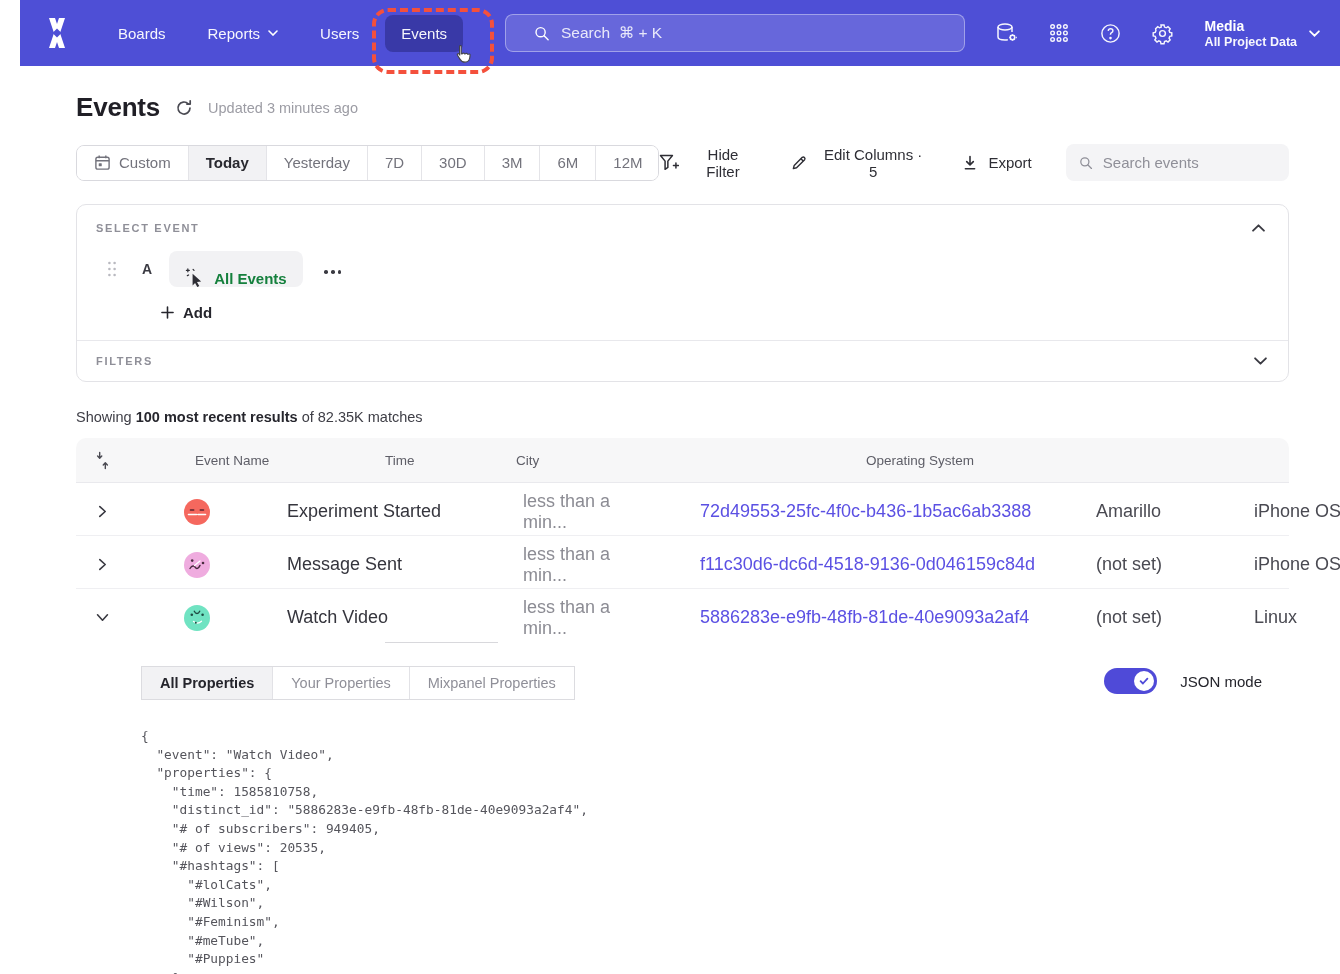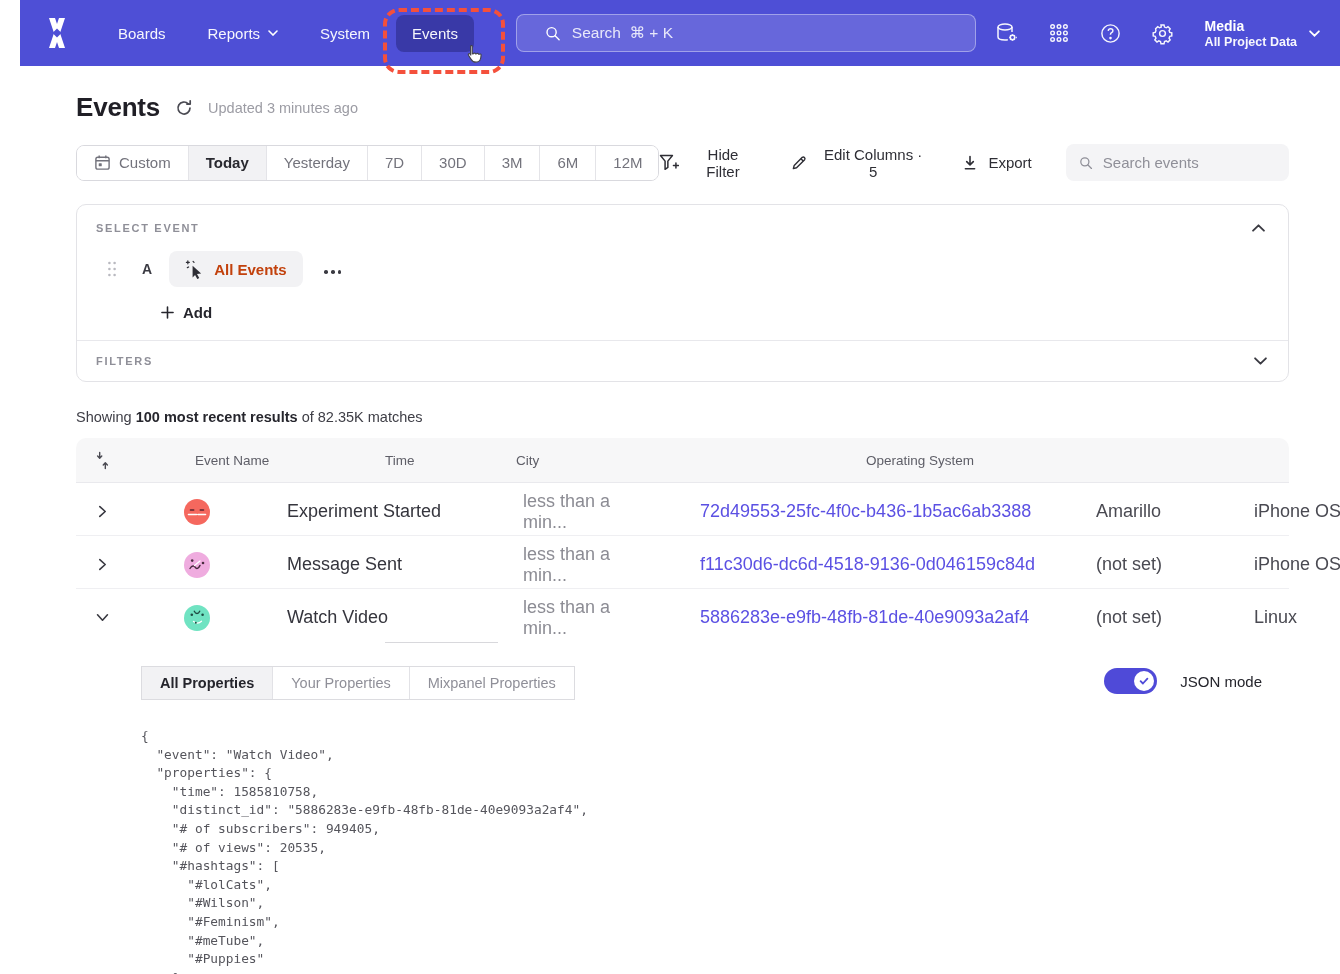--- a/index.html
+++ b/index.html
@@ -56,22 +56,22 @@
 
   
   .query-panel { margin-top:23px; border:1px solid #E3E3E7; border-radius:10px; background:#fff; }
   .panel-head { display:flex; align-items:center; justify-content:space-between; padding:17px 21px 0 19px; }
   .section-label { font-size:11px; font-weight:700; letter-spacing:1.7px; color:#8F8F98; }
   .chev-btn { background:none; border:none; cursor:pointer; display:flex; padding:2px; }
   .clause-row { display:flex; align-items:center; padding:17px 0 0 30px; }
   .drag-handle { display:flex; cursor:grab; }
   .clause-letter { margin-left:25px; font-size:14px; font-weight:600; color:#3A3A42; }
   .event-chip { margin-left:17px; height:36px; background:#F2F2F4; border:none; border-radius:8px;
-    display:flex; align-items:center; gap:10px; padding:0 16px; font-size:15px; font-weight:700;
-    color:#c2410c; cursor:pointer; font-family:inherit; }
+    display:flex; align-items:flex-end; gap:10px; padding:0 16px; font-size:15px; font-weight:700;
+    color:#15803d; cursor:pointer; font-family:inherit; }
   .dots-btn { background:none; border:none; cursor:pointer; margin-left:14px; padding:6px; display:flex; }
   .dots i { width:3.6px; height:3.6px; border-radius:50%; background:#3A3A42; display:inline-block; margin:0 1.6px; }
   .add-row { padding:17px 0 19px 84px; }
   .add-btn { display:flex; align-items:center; gap:9px; font-size:15px; font-weight:600; color:#26262D;
     background:none; border:none; cursor:pointer; font-family:inherit; }
   .panel-divider { height:1px; background:#E8E8EC; }
   .filters-row { display:flex; align-items:center; justify-content:space-between; padding:14px 21px 14px 19px; cursor:pointer; }
 
   
   .results-line { margin-top:27px; font-size:14.5px; color:#3E3E46; }
@@ -120,21 +120,21 @@
     </svg>
   </div>
   <nav class="nav-links">
     <a class="nav-link">Boards</a>
     <a class="nav-link">
       <span>Reports</span>
       <svg width="10" height="6" viewBox="0 0 10 6">
           <path d="M1 1l4 4 4-4" stroke="#fff" fill="none" stroke-width="1.6" stroke-linecap="round"></path>
         </svg>
     </a>
-    <a class="nav-link">System</a>
+    <a class="nav-link">Users</a>
     <div class="events-wrap">
       <a class="nav-link active">Events</a>
       <div class="annotation-box"></div>
       <span class="cursor-icon">
         <svg viewBox="0 0 24 24" width="25" height="25">
           <path d="M9.2 3.2c0-.9 1.6-.9 1.6 0v7.3l1.2-.2c.2-.9 1.9-.8 2 .2l1-.1c.3-.8 1.8-.6 1.9.3l.9.1c.4-.5 1.5-.3 1.5.6-.1 2.3-.4 4-1.1 5.2-.7 1.2-1.8 1.8-3.7 1.8-2.7 0-3.8-.9-4.8-2.7l-2.5-4c-.7-1.1.8-2.1 1.6-1.1l.4.5z" fill="#fff" stroke="#44444c" stroke-width="1.1"></path>
         </svg>
       </span>
     </div>
   </nav>

